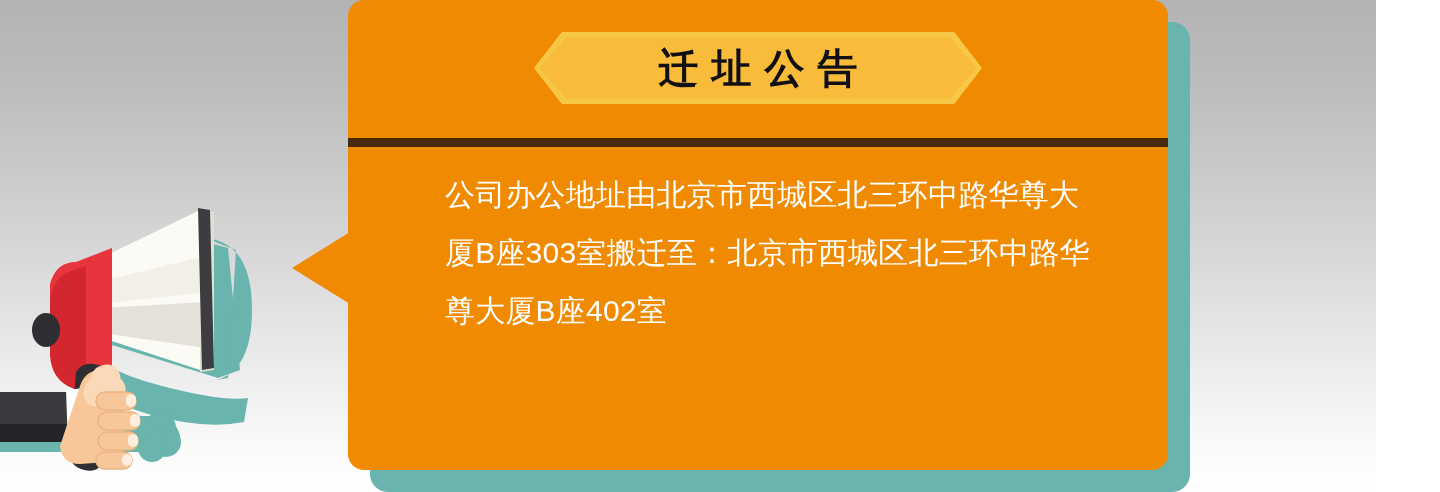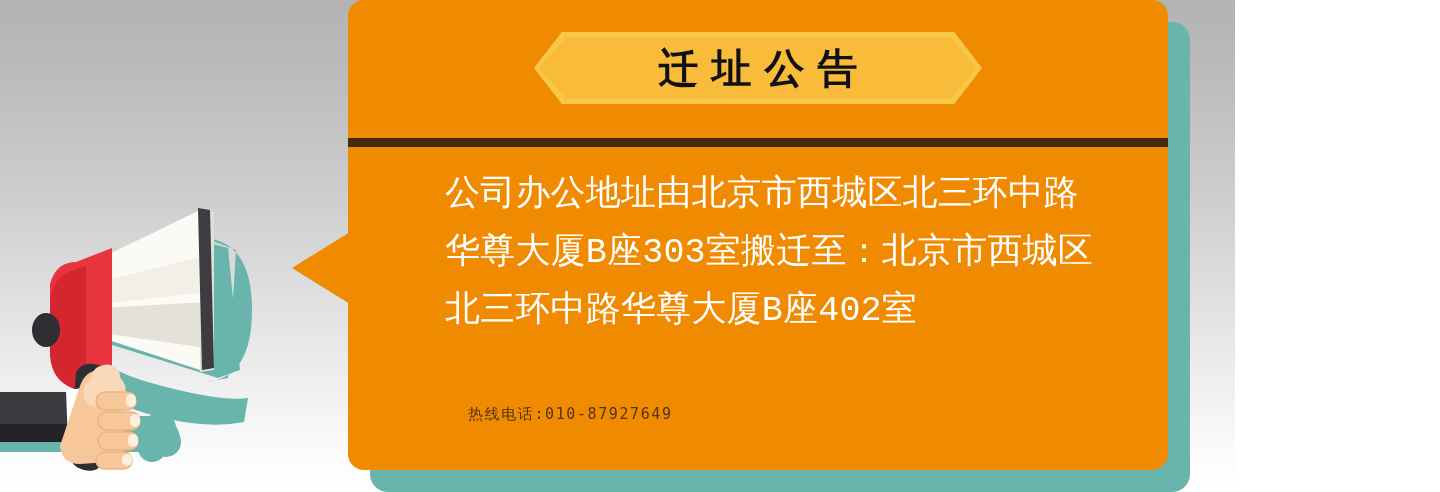--- a/index.html
+++ b/index.html
@@ -7,21 +7,21 @@
     padding: 0;
   }
   body {
     width: 1440px;
     height: 492px;
     overflow: hidden;
     font-family: "Liberation Sans", "DejaVu Sans", sans-serif;
   }
   .stage {
     position: relative;
-    width: 1235px;
+    width: 1376px;
     height: 492px;
     background: linear-gradient(to bottom, #b3b3b3 0%, #bdbdbd 18%, #d2d2d2 45%, #eaeaea 72%, #fbfbfb 92%, #ffffff 100%);
     overflow: hidden;
   }
 
   
   .card-shadow {
     position: absolute;
     left: 370px;
     top: 22px;
@@ -110,24 +110,24 @@
     background: #48290a;
   }
 
   
   .body-text {
     position: absolute;
     left: 97px;
     top: 166px;
     width: 650px;
     color: #ffffff;
-    font-size: 35px;
+    font-size: 30px;
     line-height: 58px;
     letter-spacing: 0.2px;
-    font-family: Liberation Mono, monospace;
+    font-family: Liberation Sans, sans-serif;
   }
 
   
   .footer {
     position: absolute;
     left: 120px;
     top: 405px;
     width: 620px;
     display: flex;
     justify-content: space-between;
@@ -220,19 +220,18 @@
       <div class="banner"></div>
       <div class="banner-inner"></div>
       <div class="banner-title">迁址公告</div>
     </div>
 
     <div class="divider"></div>
 
     <div class="body-text">公司办公地址由北京市西城区北三环中路华尊大厦B座303室搬迁至：北京市西城区北三环中路华尊大厦B座402室</div>
 
     <div class="footer">
-      <span>热线电话:010-87927649</span>
     </div>
   </div>
 
   <div class="card-tail"></div>
 
 </div>
 
 </body></html>

